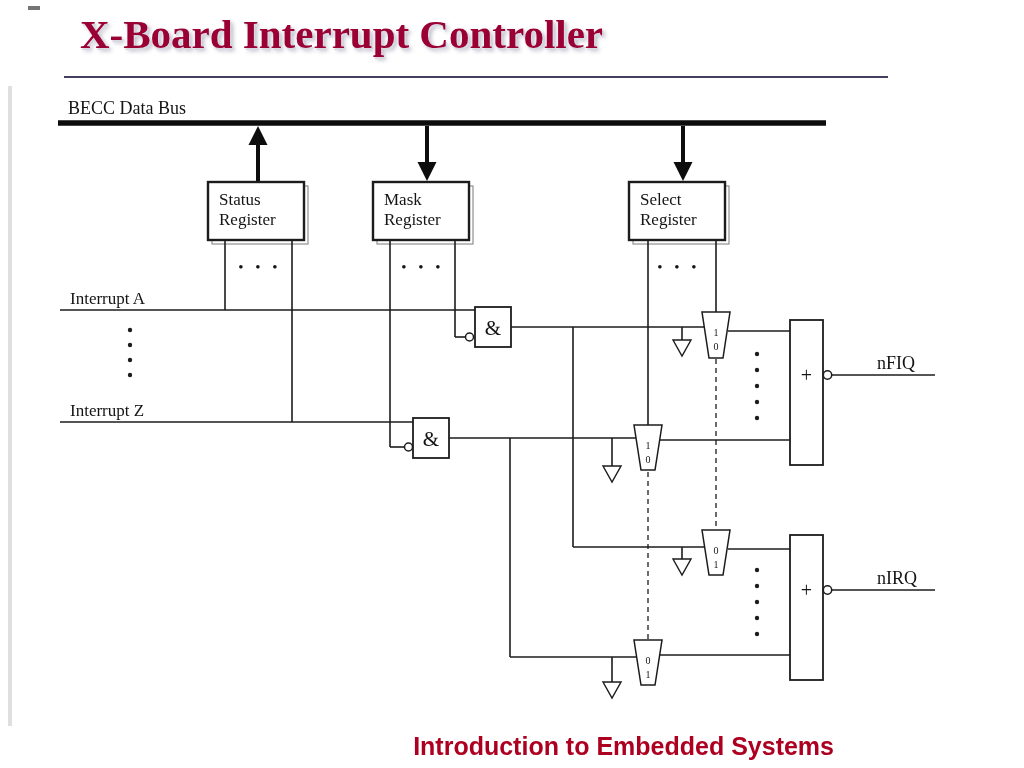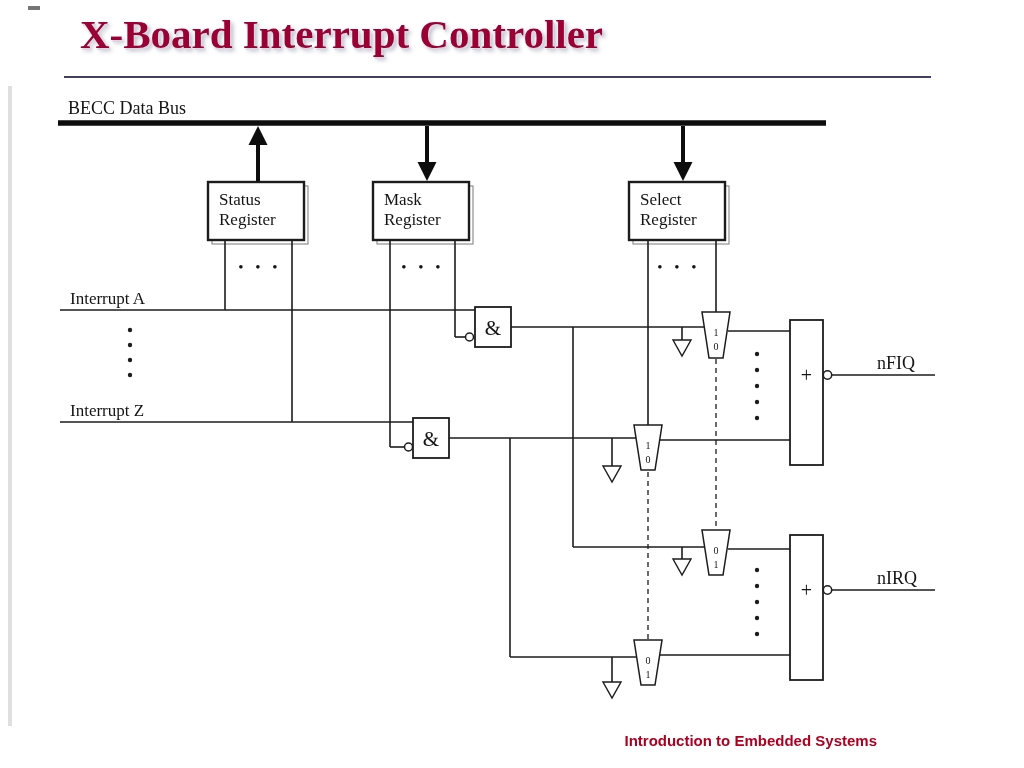--- a/index.html
+++ b/index.html
@@ -1,22 +1,22 @@
 <!DOCTYPE html>
 <html style="--paper: #ffffff; --ink: #141414; --title: #9b0034; --rule: #42405e; --footer: #ad0021;"><head>
 <meta charset="utf-8">
 <style>
   html,body{margin:0;padding:0;}
   body{width:1024px;height:768px;background:#fff;overflow:hidden;}
-  .slide{position:relative;width:892px;height:768px;background:var(--paper,#ffffff);font-family:"Liberation Serif",serif;padding-left:43px;}
+  .slide{position:relative;width:892px;height:768px;background:var(--paper,#ffffff);font-family:"Liberation Serif",serif;}
   .title{position:absolute;left:80px;top:10px;font-size:41px;font-weight:bold;color:var(--title,#9b0034);
          text-shadow:1.5px 1.5px 0 #d8d8e2, 3px 3px 4px #b9b9c6;white-space:nowrap;}
   .rule{position:absolute;left:64px;right:4px;top:76px;height:2px;background:var(--rule,#42405e);}
   .footer{position:absolute;right:58px;top:732px;font-family:"Liberation Sans",sans-serif;font-weight:bold;
-          font-size:15px;color:var(--footer,#ad0021);white-space:nowrap;}
+          font-size:25px;color:var(--footer,#ad0021);white-space:nowrap;}
   .speck{position:absolute;left:28px;top:6px;width:12px;height:4px;background:#3a3a3a;opacity:.7;}
   svg.diagram{position:absolute;left:0;top:84px;}
 
   
   .ln{stroke:#1c1c1c;stroke-width:1.6;fill:none;}
   .bus{stroke:#0d0d0d;stroke-width:5.5;fill:none;}
   .stem{stroke:#0d0d0d;stroke-width:4;fill:none;}
   .fillb{fill:#0d0d0d;stroke:none;}
   .box{fill:#ffffff;stroke:#1c1c1c;stroke-width:2.4;}
   .box2{fill:#ffffff;stroke:#1c1c1c;stroke-width:1.8;}

